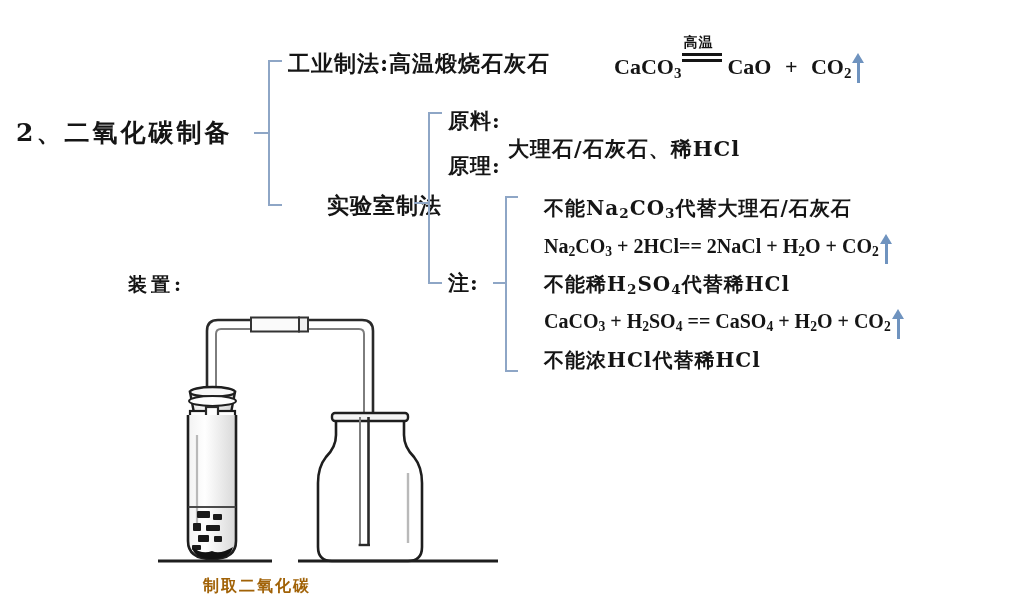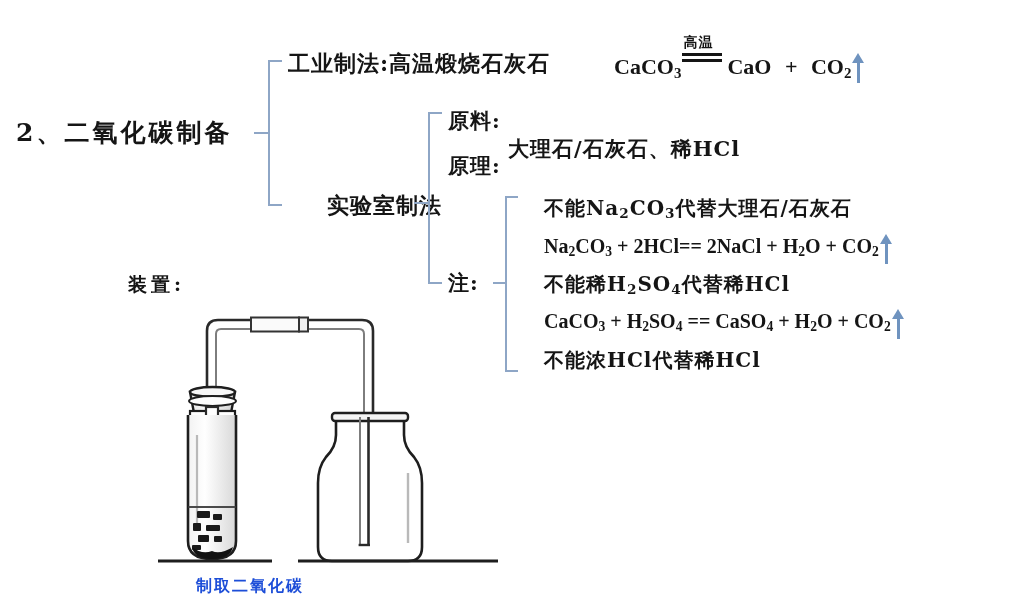--- a/index.html
+++ b/index.html
@@ -141,24 +141,24 @@
 
   
   #apparatus {
     position: absolute;
     left: 150px;
     top: 295px;
     width: 360px;
     height: 290px;
   }
   #caption {
-    left: 196px;
+    left: 203px;
     top: 578px;
     font-size: 16px;
-    color: #1d4ed8;
+    color: #a16207;
     letter-spacing: 2px;
     font-weight: 700;
   }
 </style>
 </head>
 <body>
 
 <div id="page">
 
   <div class="txt cn" id="title">2、二氧化碳制备</div>

